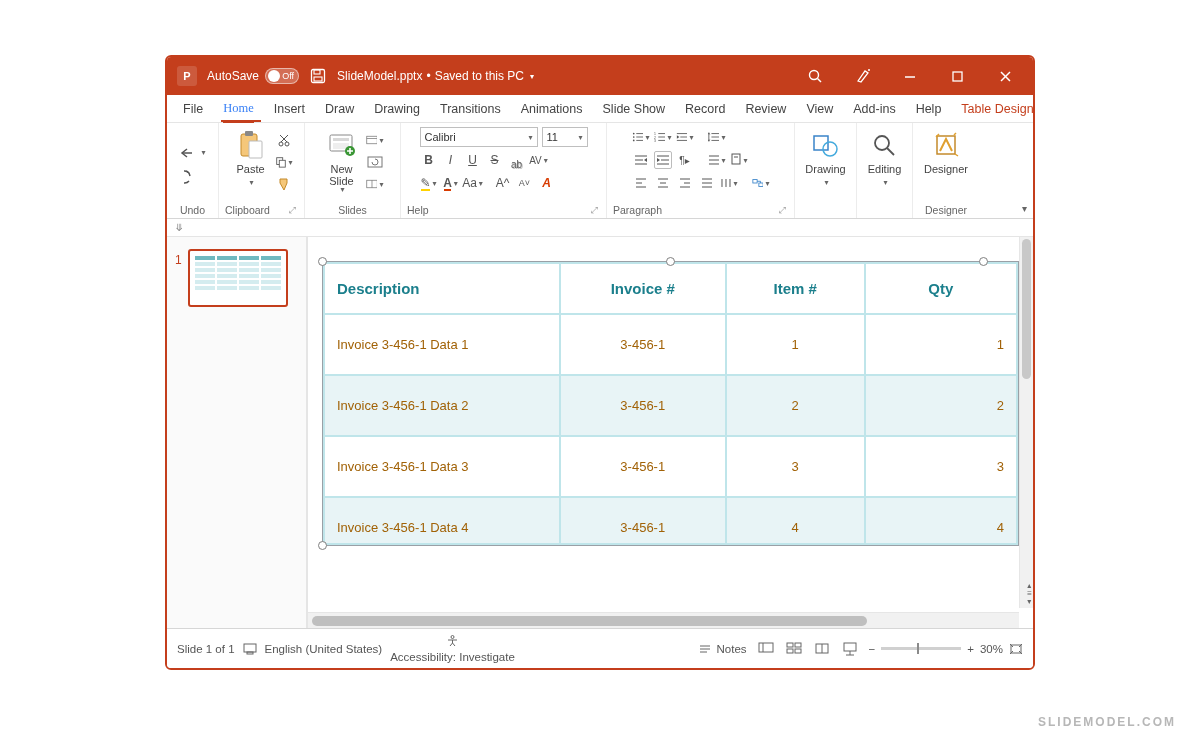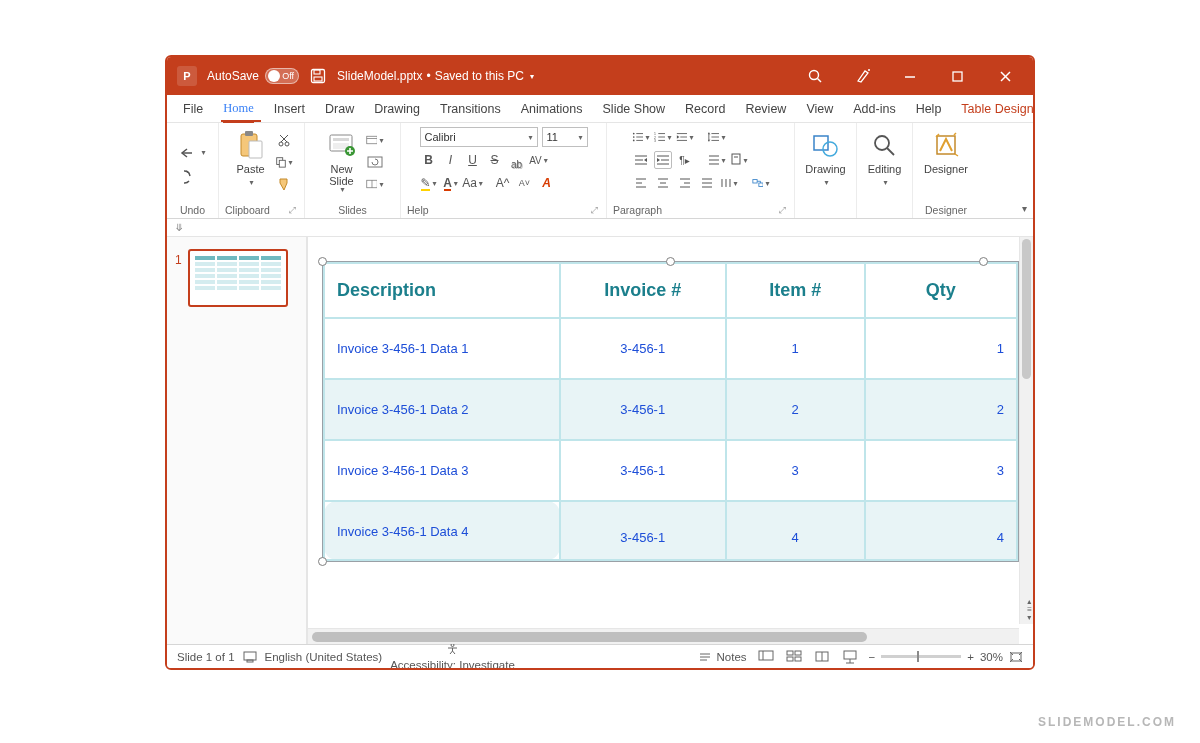--- a/index.html
+++ b/index.html
@@ -136,44 +136,44 @@
   .handle {
     position:absolute; width:9px; height:9px; background:#fff; border:1px solid #808080; border-radius:50%;
   }
   .handle.tl{ top:-5px; left:-5px;} .handle.tr{ top:-5px; right:-5px;}
   .handle.bl{ bottom:-5px; left:-5px;}
   .handle.tm{ top:-5px; left:50%; margin-left:-5px;}
   table.datat {
     width:100%; border-collapse:collapse; table-layout:fixed;
   }
   table.datat th {
-    text-align:left; color:#1b7f8c; font-weight:600; font-size:18px;
+    text-align:left; color:#1b7f8c; font-weight:600; font-size:15px;
     padding:16px 12px; border:2px solid #bfe5ea; background:#fff;
   }
   table.datat th.center, table.datat td.center { text-align:center; }
   table.datat th.right, table.datat td.right { text-align:right; }
   table.datat td {
-    font-size:13px; color:#1d4ed8; padding:22px 12px;
+    font-size:13px; color:#a16207; padding:22px 12px;
     border:2px solid #bfe5ea; background:#fff;
   }
   table.datat tr.alt td { background:#e8f4f6; }
   .vscroll {
     position:absolute; right:0; top:0; bottom:20px; width:14px;
     background:#f1f1f1; border-left:1px solid #e6e6e6;
   }
   .vscroll .vtrack{ position:absolute; top:2px; left:2px; right:2px; height:140px; background:#c8c8c8; border-radius:6px;}
   .vscroll .arrows{ position:absolute; bottom:2px; right:1px; display:flex; flex-direction:column; gap:0; font-size:8px; color:#666; line-height:1;}
   .hscroll {
     position:absolute; bottom:0; left:0; right:14px; height:16px;
     background:#f1f1f1; border-top:1px solid #e6e6e6;
   }
   .hscroll .htrack{ position:absolute; left:4px; top:3px; height:10px; width:78%; background:#bfbfbf; border-radius:5px;}
   
   .statusbar {
-    height:24px; border-top:1px solid #d6d6d6; display:flex; align-items:center;
+    height:40px; border-top:1px solid #d6d6d6; display:flex; align-items:center;
     font-size:11.5px; color:#555; padding:0 10px; gap:8px; background:#fff;
   }
   .statusbar .right { margin-left:auto; display:flex; align-items:center; gap:10px;}
   .view-btns { display:flex; gap:10px; align-items:center; }
   .view-btns .vb { width:18px; height:16px; display:flex; align-items:center; justify-content:center; color:#555;}
   .zoom { display:flex; align-items:center; gap:6px;}
   .zoom .track { width:80px; height:3px; background:#d0d0d0; position:relative;}
   .zoom .track::before { content:""; position:absolute; left:45%; top:-4px; width:2px; height:11px; background:#8a8a8a;}
   .watermark {
     position:absolute; right:24px; bottom:14px; color:#b7b7b7; letter-spacing:2px;
@@ -708,21 +708,21 @@
                   <td class="center">2</td>
                   <td class="right">2</td>
                 </tr>
                 <tr>
                   <td>Invoice 3-456-1 Data 3</td>
                   <td class="center">3-456-1</td>
                   <td class="center">3</td>
                   <td class="right">3</td>
                 </tr>
                 <tr class="alt">
-                  <td style="padding-bottom:20px;border-radius:13px;">Invoice 3-456-1 Data 4</td>
+                  <td style="padding-bottom:8px;">Invoice 3-456-1 Data 4</td>
                   <td class="center" style="padding-bottom:8px;">3-456-1</td>
                   <td class="center" style="padding-bottom:8px;">4</td>
                   <td class="right" style="padding-bottom:8px;">4</td>
                 </tr>
               </tbody>
             </table>
           </div>
         </div>
         <div class="vscroll">
           <div class="vtrack"></div>

